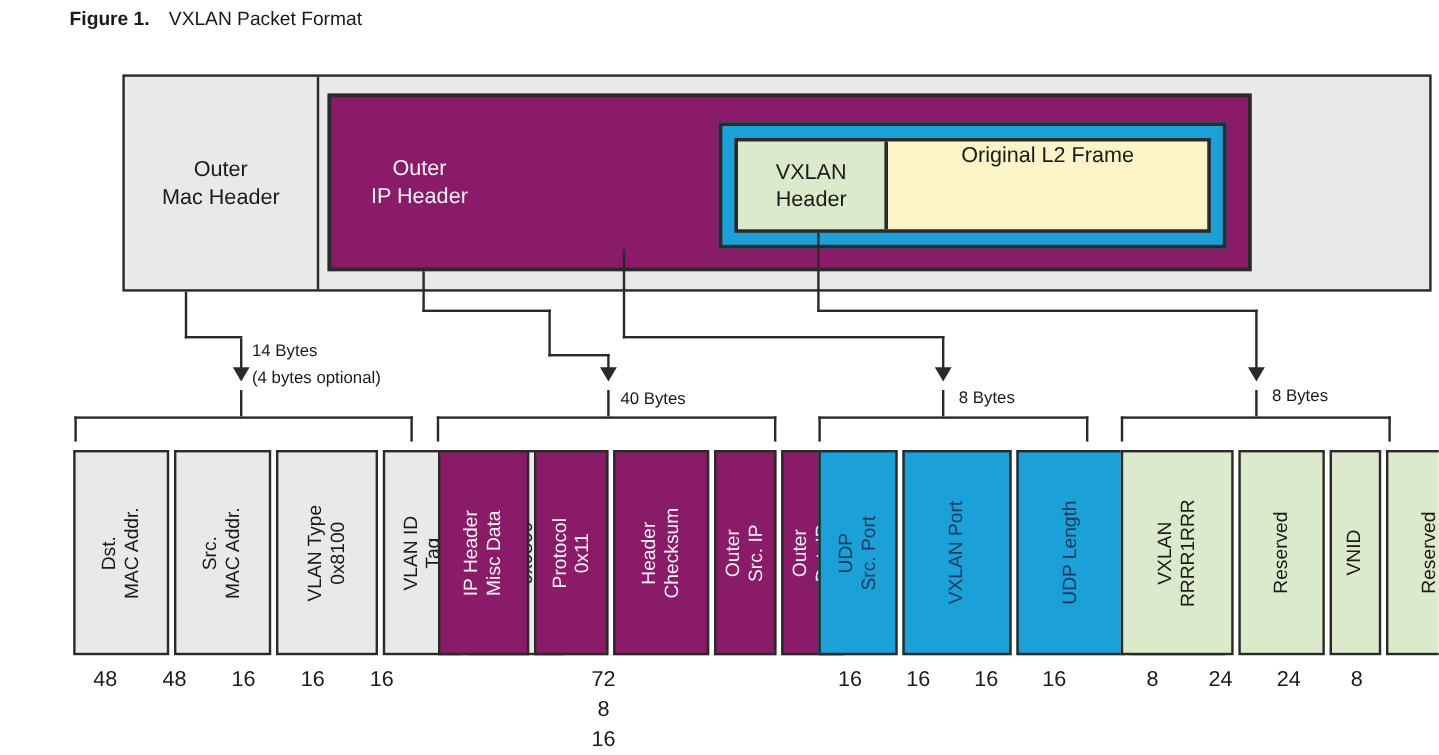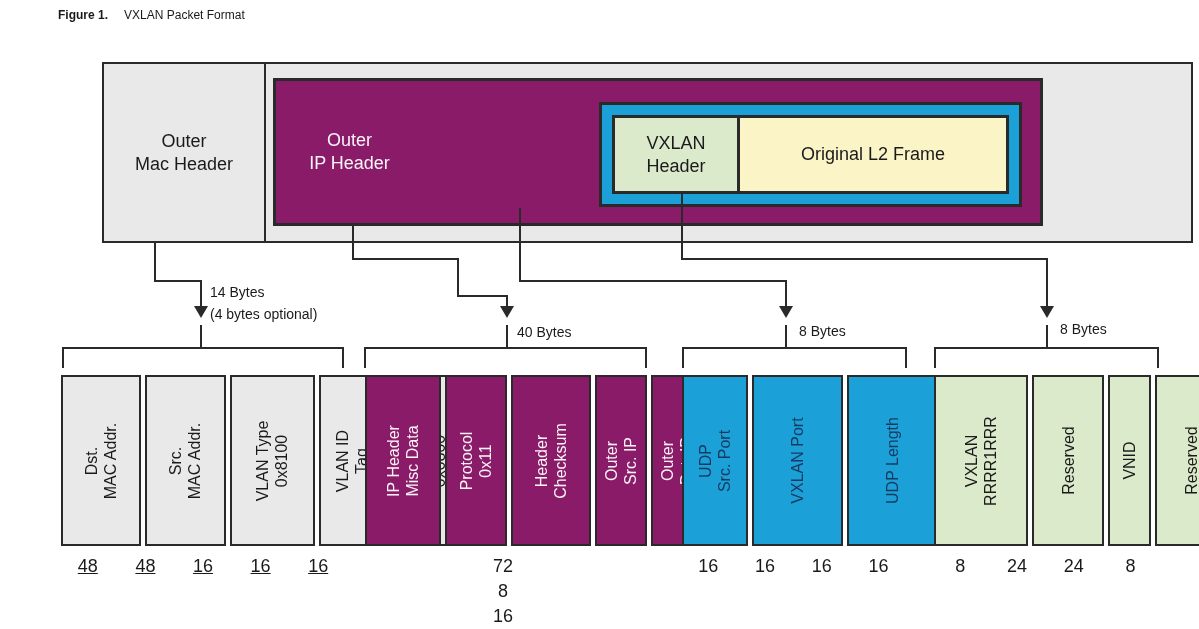--- a/index.html
+++ b/index.html
@@ -1,20 +1,20 @@
 <!DOCTYPE html>
 <html style="--purple: #891B68; --blue: #1BA0D8; --green: #DCEACC; --yellow: #FAF4C6; --gray: #E9E9E9; --line: #2A2A2A; --navy_text: #16395D; --dark_text: #1A1A1A; --light_text: #FBF3F8;"><head>
 <meta charset="utf-8">
 <style>
   html,body{margin:0;padding:0;background:#ffffff;}
   #canvas{position:relative;width:1199px;height:629px;background:#fff;
     font-family:"Liberation Sans", sans-serif;color:var(--dark_text,#1a1a1a);overflow:hidden;}
 
   
-  .fig-title{position:absolute;left:58px;top:8px;font-size:12px;white-space:nowrap;}
+  .fig-title{position:absolute;left:58px;top:8px;font-size:16px;white-space:nowrap;}
   .fig-title .lab{font-weight:bold;margin-right:16px;}
 
   
   .bar{position:absolute;left:102px;top:62px;width:1087px;height:177px;
     background:var(--gray,#E9E9E9);border:2px solid var(--line,#2A2A2A);}
   .bar-sec{position:absolute;top:0;bottom:0;display:flex;align-items:center;justify-content:center;}
   .sec-mac{left:0;width:160px;border-right:2px solid var(--line,#2A2A2A);}
   .sec-fcs{right:0;width:126px;border-left:2px solid var(--line,#2A2A2A);}
   .box-label{white-space:pre;text-align:center;font-size:18px;line-height:23px;}
 
@@ -25,21 +25,21 @@
   .udp-box{position:absolute;left:147px;top:19px;width:164px;height:102px;
     background:var(--blue,#1BA0D8);border:3px solid var(--line,#2A2A2A);
     display:flex;align-items:center;justify-content:center;color:var(--navy_text,#16395D);}
   .payload-box{position:absolute;left:323px;top:21px;width:417px;height:99px;
     background:var(--blue,#1BA0D8);border:3px solid var(--line,#2A2A2A);}
   .inner-frame{position:absolute;left:10px;top:10px;right:10px;bottom:10px;
     border:3px solid var(--line,#2A2A2A);display:flex;}
   .vxlan-box{width:122px;border-right:3px solid var(--line,#2A2A2A);background:var(--green,#DCEACC);
     display:flex;align-items:center;justify-content:center;}
   .l2-box{flex:1;background:var(--yellow,#FAF4C6);
-    display:flex;align-items:center;justify-content:center;}
+    display:flex;justify-content:center;}
 
   
   .line{position:absolute;background:var(--line,#2A2A2A);}
   .vline{width:2px;}
   .hline{height:2px;}
   .arrow{position:absolute;width:0;height:0;border-left:7px solid transparent;
     border-right:7px solid transparent;border-top:12px solid var(--line,#2A2A2A);}
 
   
   .bracket{position:absolute;height:19px;border:2px solid var(--line,#2A2A2A);border-bottom:none;}
@@ -144,21 +144,21 @@
       </div>
     <div class="field-cell">
         <span class="rot">VLAN ID
 Tag</span>
       </div>
     <div class="field-cell">
         <span class="rot">Ether Type
 0x0800</span>
       </div>
   </div>
-  <div class="bits-row" style="left:61px;width:284px;text-decoration:underline;">
+  <div class="bits-row" style="left:61px;width:284px;">
     <span>48</span>
     <span>48</span>
     <span>16</span>
     <span>16</span>
     <span>16</span>
   </div>
 
   <div class="group-cols g-purple" style="left:365px;width:278px;">
     <div class="field-cell">
         <span class="rot">IP Header

